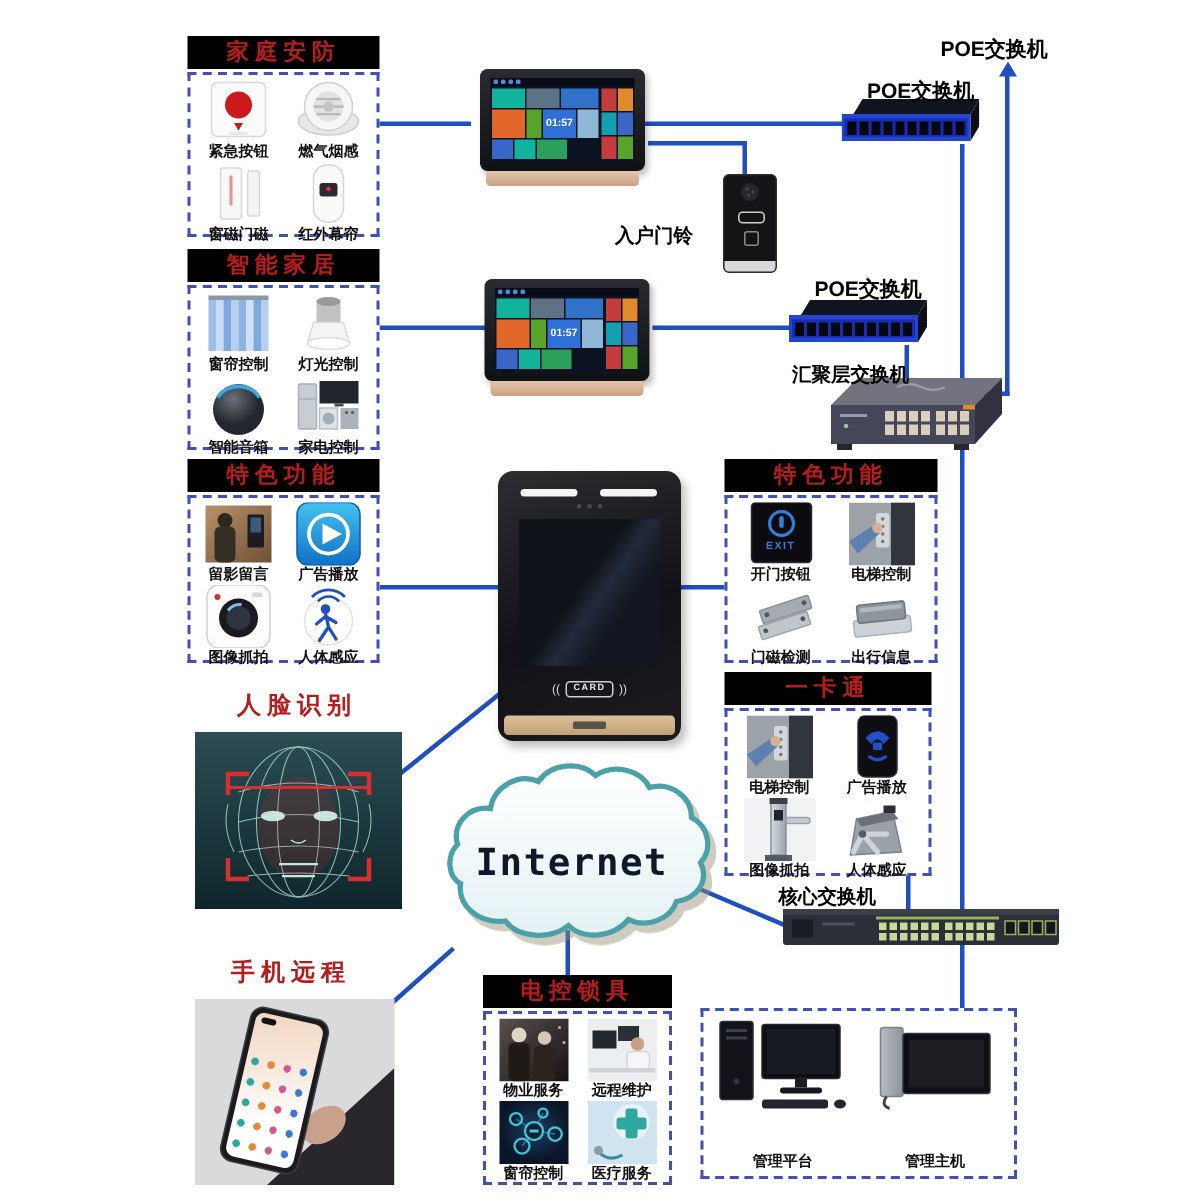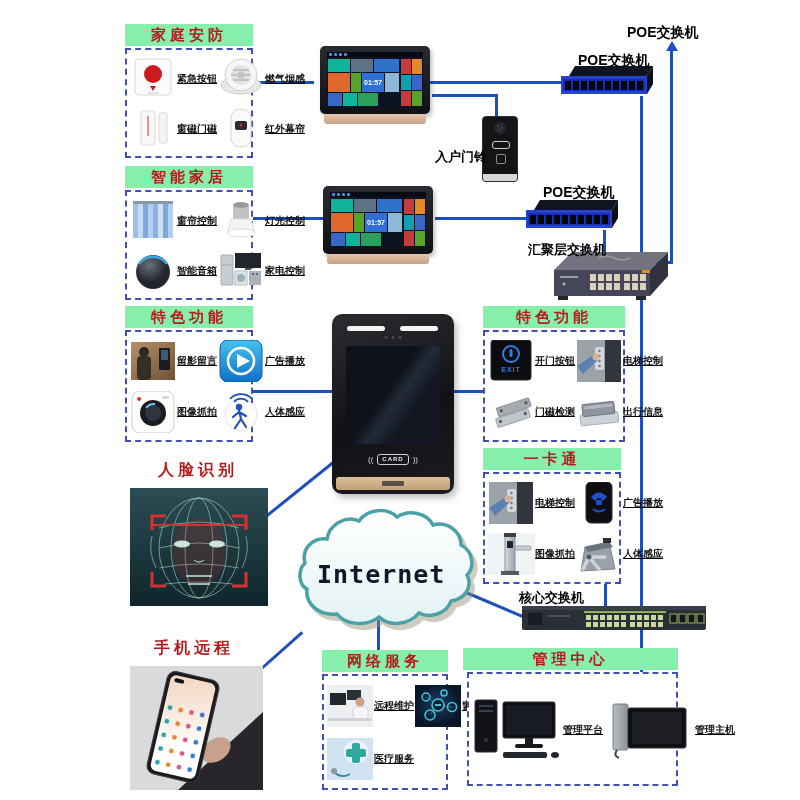--- a/index.html
+++ b/index.html
@@ -6,26 +6,26 @@
   #canvas{position:relative;width:800px;height:800px;background:#ffffff;overflow:hidden;
           font-family:"Liberation Sans","DejaVu Sans",sans-serif;}
   
   .hl,.vl,.dl{position:absolute;background:#1d4fc0;z-index:1;}
   .hl{height:3px;}
   .vl{width:3px;}
   .dl{height:3px;transform-origin:0 50%;}
   .arrow-up{position:absolute;width:0;height:0;border-left:6px solid transparent;
             border-right:6px solid transparent;border-bottom:10px solid #1d4fc0;z-index:1;}
   
-  .box-title{position:absolute;background:#86efac;color:#b71c1c;font-weight:bold;font-size:15px;
+  .box-title{position:absolute;background:#000000;color:#b71c1c;font-weight:bold;font-size:15px;
              letter-spacing:4px;text-align:center;line-height:22px;height:22px;z-index:3;}
   .box-body{position:absolute;border:2px dashed #4050b5;display:grid;
             grid-template-columns:1fr 1fr;padding:3px 2px;box-sizing:border-box;
             background:#fff;z-index:2;}
-  .item{display:flex;flex-direction:row;align-items:center;justify-content:center;text-decoration:underline;}
+  .item{display:flex;flex-direction:column;align-items:center;justify-content:space-between;}
   .item-label{font-size:10px;font-weight:bold;color:#111;line-height:13px;white-space:nowrap;}
   .item-icon{width:48px;height:42px;position:relative;}
   .big-icon{width:92px;height:66px;position:relative;}
   .free-title{position:absolute;color:#b71c1c;font-weight:bold;font-size:16px;
               letter-spacing:4px;z-index:3;white-space:nowrap;}
   .dev-label{position:absolute;font-weight:bold;font-size:13px;color:#000;z-index:3;white-space:nowrap;}
   
   .tablet{position:absolute;width:110px;height:68px;background:linear-gradient(#2a2b30,#101114);
           border-radius:5px;z-index:2;box-shadow:2px 3px 4px rgba(0,0,0,.25);}
   .tab-screen{position:absolute;left:7px;top:6px;width:96px;height:56px;background:#0b1322;overflow:hidden;}
@@ -378,21 +378,21 @@
   <div class="doorbell" style="left:482px;top:116px;">
     <div class="db-cam">
         <i style="left:3px;top:3px;"></i>
         <i style="left:7px;top:5px;"></i>
         <i style="left:4px;top:7px;"></i>
       </div>
     <div class="db-spk"></div>
     <div class="db-btn"></div>
     <div class="db-base"></div>
   </div>
-  <div class="dev-label" style="left:435px;top:148px;">入户门铃</div>
+  <div class="dev-label" style="left:410px;top:148px;">入户门铃</div>
 
   <div class="door-station" style="left:332px;top:314px;">
     <div class="ds-strip" style="left:15px;width:38px;"></div>
     <div class="ds-strip" style="left:68px;width:38px;"></div>
     <div class="ds-dots">
         <i></i>
         <i></i>
         <i></i>
       </div>
     <div class="ds-screen"></div>
@@ -652,22 +652,42 @@
         </g>
         <g fill="#14181e" stroke="#9ab35a" stroke-width="1">
           <rect x="148" y="8" width="7" height="9"></rect>
           <rect x="157" y="8" width="7" height="9"></rect>
           <rect x="166" y="8" width="7" height="9"></rect>
           <rect x="175" y="8" width="7" height="9"></rect>
         </g>
       </svg>
   </div>
 
-  <div class="box-title" style="left:322px;top:650px;width:126px;">网络服务</div>
+  <div class="box-title" style="left:322px;top:650px;width:126px;">电控锁具</div>
   <div class="box-body" style="left:322px;top:674px;width:126px;height:116px;">
+    <div class="item">
+      <div class="item-icon">
+        <svg width="48" height="42">
+            <defs>
+              <linearGradient id="pp" x1="0" y1="0" x2="1" y2="1">
+                <stop offset="0%" stop-color="#57504e"></stop>
+                <stop offset="100%" stop-color="#171114"></stop>
+              </linearGradient>
+            </defs>
+            <rect x="1" y="0" width="46" height="42" fill="url(#pp)"></rect>
+            <circle cx="14" cy="11" r="5" fill="#e0d6c8"></circle>
+            <rect x="7" y="16" width="14" height="26" rx="4" fill="#201a16"></rect>
+            <circle cx="31" cy="13" r="4.5" fill="#d8c8b8"></circle>
+            <rect x="24" y="18" width="14" height="24" rx="4" fill="#2a221c"></rect>
+            <circle cx="41" cy="6" r="1" fill="#c8b890"></circle>
+            <circle cx="44" cy="16" r="1" fill="#c8b890"></circle>
+          </svg>
+      </div>
+      <div class="item-label">物业服务</div>
+    </div>
     <div class="item">
       <div class="item-icon">
         <svg width="48" height="42">
             <rect x="1" y="0" width="46" height="42" fill="#eceef0"></rect>
             <rect x="4" y="8" width="16" height="12" fill="#23262c"></rect>
             <rect x="21" y="5" width="14" height="10" fill="#2b2f36"></rect>
             <circle cx="34" cy="17" r="4.5" fill="#c8a086"></circle>
             <rect x="27" y="22" width="15" height="12" rx="3" fill="#f6f6f8" stroke="#d5d5d8"></rect>
             <rect x="2" y="33" width="44" height="3" fill="#cfd3d8"></rect>
           </svg>
@@ -710,21 +730,20 @@
             <rect x="26" y="5" width="8" height="20" rx="2" fill="#2fa8a0"></rect>
             <rect x="20" y="11" width="20" height="8" rx="2" fill="#2fa8a0"></rect>
             <path d="M8,34 Q15,41 24,36" stroke="#3a8a9a" stroke-width="2" fill="none"></path>
             <circle cx="8" cy="33" r="3" fill="#8a9aa4"></circle>
           </svg>
       </div>
       <div class="item-label">医疗服务</div>
     </div>
   </div>
 
-  <div class="box-title" style="left:463px;top:648px;width:215px;">管理中心</div>
   <div class="box-body" style="left:467px;top:672px;width:211px;height:114px;">
     <div class="item">
       <div class="big-icon">
         <svg width="92" height="66">
             <rect x="4" y="4" width="22" height="52" rx="2" fill="#111318" stroke="#2a2d33"></rect>
             <rect x="8" y="9" width="14" height="2" fill="#3a3f48"></rect>
             <rect x="8" y="14" width="14" height="2" fill="#3a3f48"></rect>
             <circle cx="15" cy="44" r="2" fill="#2e3440"></circle>
             <rect x="32" y="6" width="52" height="36" rx="2" fill="#0c0e12" stroke="#26292f"></rect>
             <rect x="35" y="9" width="46" height="30" fill="#181b22"></rect>

